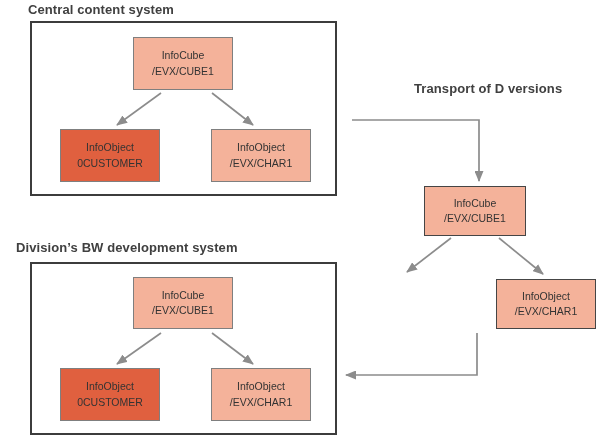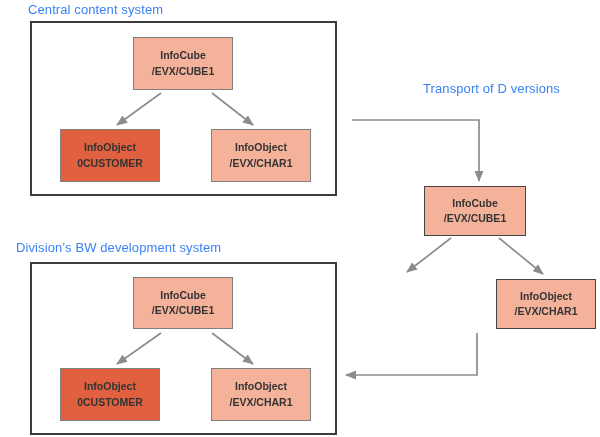--- a/index.html
+++ b/index.html
@@ -11,22 +11,22 @@
   #stage {
     position: relative;
     width: 600px;
     height: 437px;
     background: #ffffff;
     overflow: hidden;
   }
   .sys-label {
     position: absolute;
     font-size: 13px;
-    font-weight: normal;
-    color: #3b82f6;
+    font-weight: bold;
+    color: #404040;
     white-space: nowrap;
     letter-spacing: 0.1px;
   }
   .system-box {
     position: absolute;
     border: 2px solid #3c3c3c;
     background: #ffffff;
     box-sizing: border-box;
   }
   .node {
@@ -34,21 +34,20 @@
     box-sizing: border-box;
     display: flex;
     flex-direction: column;
     align-items: center;
     justify-content: center;
     font-size: 10.5px;
     line-height: 1.45;
     color: #333333;
     text-align: center;
     z-index: 2;
-    font-weight: bold;
   }
   .node.in-system { border: 1.5px solid #7f7f7f; }
   .node.standalone { border: 1.5px solid #454545; }
   .node.light { background: #f4b29a; }
   .node.dark  { background: #e0603f; }
   #arrow-layer {
     position: absolute;
     left: 0; top: 0;
     width: 600px; height: 437px;
     z-index: 3;
@@ -92,21 +91,21 @@
   <div class="node dark in-system" style="left:60px; top:129px; width:100px; height:53px;">
     <div>InfoObject</div>
     <div>0CUSTOMER</div>
   </div>
 
   <div class="node light in-system" style="left:211px; top:129px; width:100px; height:53px;">
     <div>InfoObject</div>
     <div>/EVX/CHAR1</div>
   </div>
 
-  <div class="sys-label" style="left:423px; top:81px;">Transport of D versions</div>
+  <div class="sys-label" style="left:414px; top:81px;">Transport of D versions</div>
 
   <div class="node light standalone" style="left:424px; top:186px; width:102px; height:50px;">
     <div>InfoCube</div>
     <div>/EVX/CUBE1</div>
   </div>
 
   <div class="node light standalone" style="left:496px; top:279px; width:100px; height:50px;">
     <div>InfoObject</div>
     <div>/EVX/CHAR1</div>
   </div>

